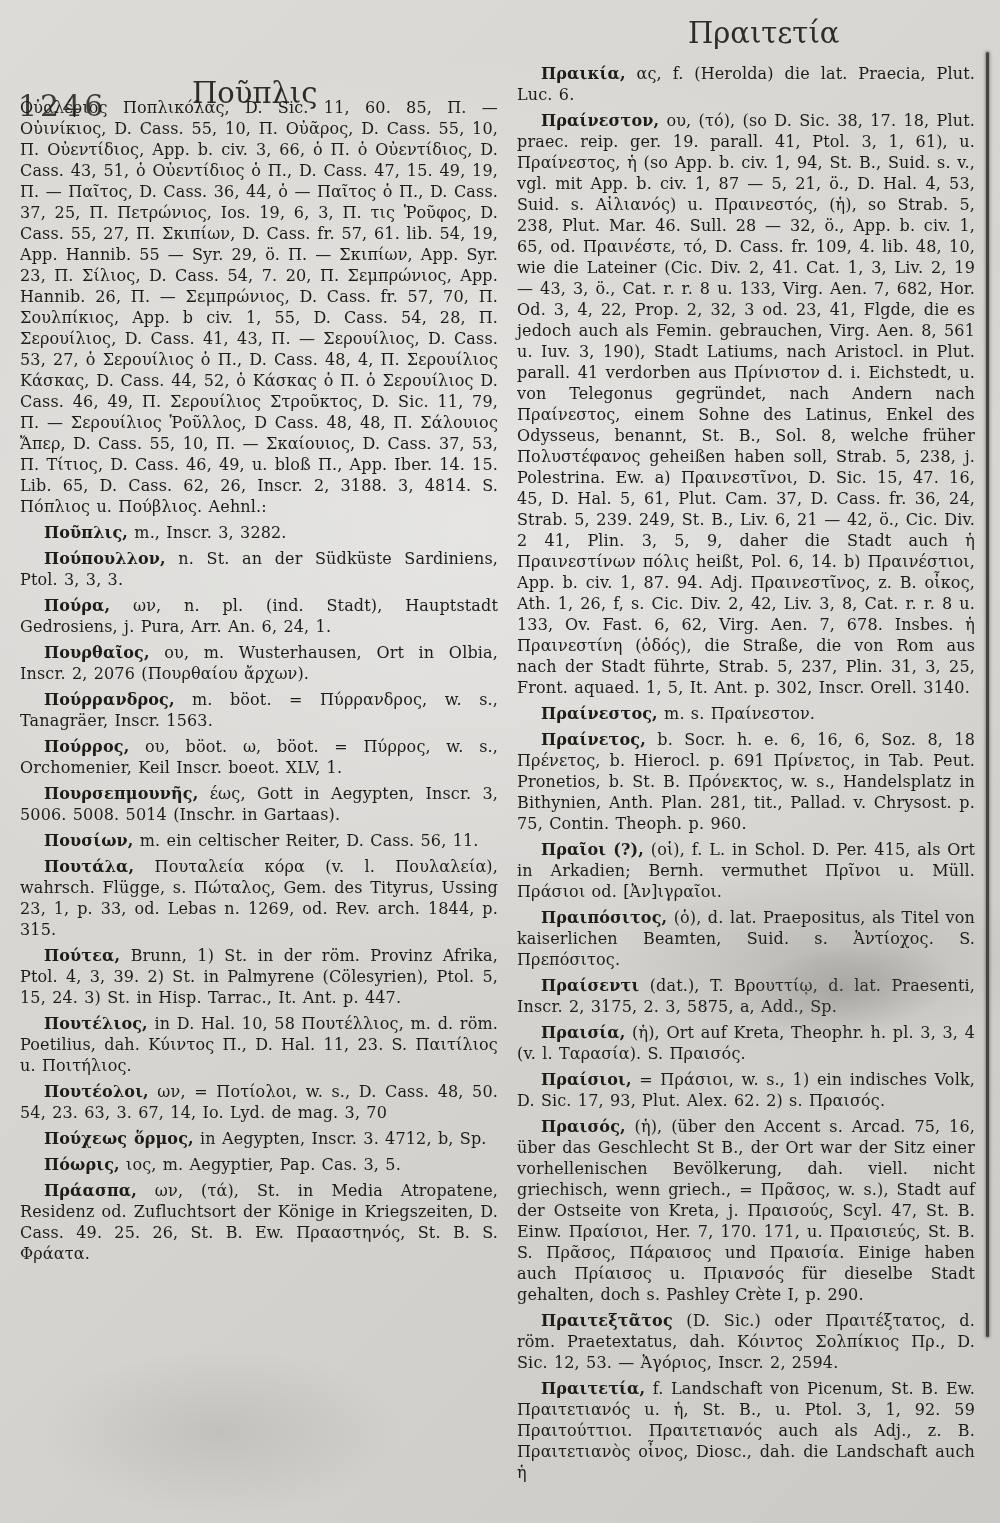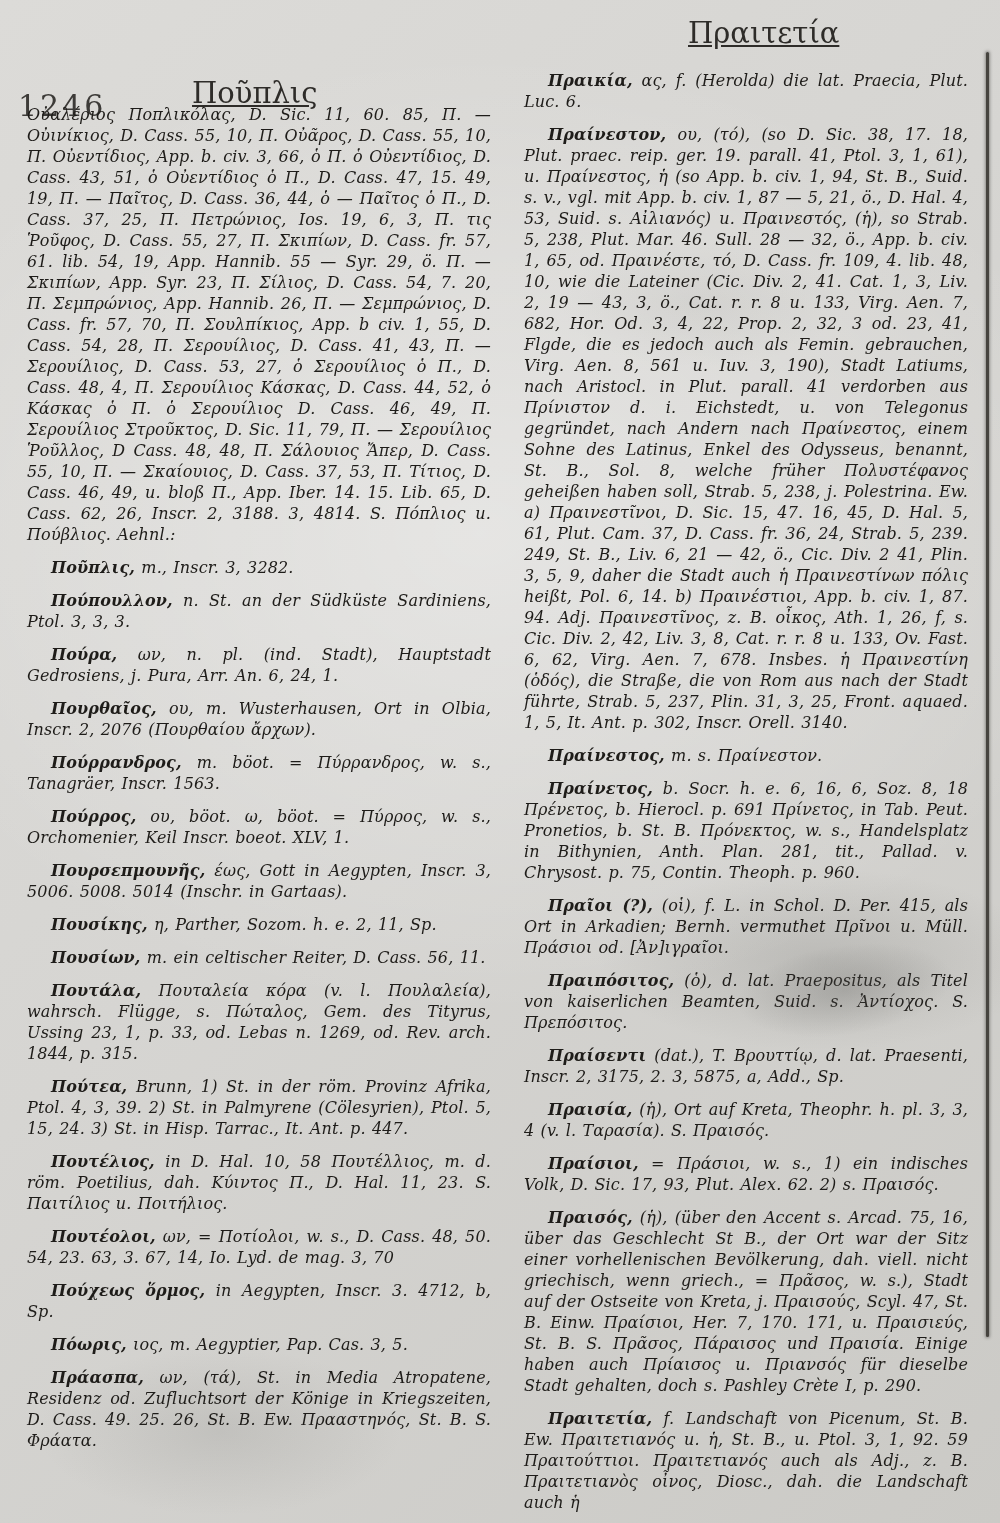--- a/index.html
+++ b/index.html
@@ -7,30 +7,30 @@
     position:relative;width:1000px;height:1523px;overflow:hidden;
     font-family:"DejaVu Serif","Liberation Serif",serif;color:#1e1c19;
     background:
       radial-gradient(ellipse 320px 130px at 82% 63%, rgba(110,110,106,0.22), transparent 70%),
       radial-gradient(ellipse 260px 120px at 22% 94%, rgba(120,120,116,0.18), transparent 70%),
       radial-gradient(ellipse 200px 90px  at 70% 20%, rgba(125,125,120,0.10), transparent 70%),
       radial-gradient(ellipse 820px 620px at 48% 35%, rgba(255,255,255,0.38), transparent 78%),
       linear-gradient(135deg,#dcdbd8 0%,#d6d5d2 45%,#cbcac6 100%);
   }
   .pagenum{position:absolute;left:18px;top:88px;font-size:30px;letter-spacing:3px;color:#3d3b38;}
-  .runhead{position:absolute;font-size:29px;color:#2e2c29;text-decoration:underline;}
+  .runhead{position:absolute;font-size:29px;color:#2e2c29;}
   .runhead.left{left:192px;top:76px;}
   .runhead.right{left:688px;top:16px;}
   .col{
     position:absolute;text-align:justify;font-size:16px;line-height:21px;
     word-spacing:1px;letter-spacing:0.15px;
   }
   #left-column{left:15px;top:92px;width:488px;}
   #right-column{left:512px;top:58px;width:468px;}
-  .col p{margin:12px;font-style:italic;}
+  .col p{margin:5px;}
   .col p.indent{text-indent:1.5em;}
   .lemma{font-weight:bold;}
   .gutter-line{
     position:absolute;left:986px;top:52px;width:3px;height:1285px;
     background:#46443f;box-shadow:0 0 3px 1px rgba(70,68,63,0.5);border-radius:2px;
   }
   .smudge{
     position:absolute;left:700px;top:930px;width:290px;height:120px;
     background:radial-gradient(ellipse closest-side, rgba(95,95,92,0.28), transparent 75%);
     transform:rotate(-8deg);pointer-events:none;
@@ -45,38 +45,38 @@
   <div class="runhead right">Πραιτετία</div>
   <div class="col" id="left-column">
       <p class="entry"><span>Οὐαλέριος Ποπλικόλας, D. Sic. 11, 60. 85, Π. — Οὐινίκιος, D. Cass. 55, 10, Π. Οὐᾶρος, D. Cass. 55, 10, Π. Οὐεντίδιος, App. b. civ. 3, 66, ὁ Π. ὁ Οὐεντίδιος, D. Cass. 43, 51, ὁ Οὐεντίδιος ὁ Π., D. Cass. 47, 15. 49, 19, Π. — Παῖτος, D. Cass. 36, 44, ὁ — Παῖτος ὁ Π., D. Cass. 37, 25, Π. Πετρώνιος, Ios. 19, 6, 3, Π. τις Ῥοῦφος, D. Cass. 55, 27, Π. Σκιπίων, D. Cass. fr. 57, 61. lib. 54, 19, App. Hannib. 55 — Syr. 29, ö. Π. — Σκιπίων, App. Syr. 23, Π. Σίλιος, D. Cass. 54, 7. 20, Π. Σεμπρώνιος, App. Hannib. 26, Π. — Σεμπρώνιος, D. Cass. fr. 57, 70, Π. Σουλπίκιος, App. b civ. 1, 55, D. Cass. 54, 28, Π. Σερουίλιος, D. Cass. 41, 43, Π. — Σερουίλιος, D. Cass. 53, 27, ὁ Σερουίλιος ὁ Π., D. Cass. 48, 4, Π. Σερουίλιος Κάσκας, D. Cass. 44, 52, ὁ Κάσκας ὁ Π. ὁ Σερουίλιος D. Cass. 46, 49, Π. Σερουίλιος Στροῦκτος, D. Sic. 11, 79, Π. — Σερουίλιος Ῥοῦλλος, D Cass. 48, 48, Π. Σάλουιος Ἄπερ, D. Cass. 55, 10, Π. — Σκαίουιος, D. Cass. 37, 53, Π. Τίτιος, D. Cass. 46, 49, u. bloß Π., App. Iber. 14. 15. Lib. 65, D. Cass. 62, 26, Inscr. 2, 3188. 3, 4814. S. Πόπλιος u. Πούβλιος. Aehnl.:</span></p>
       <p class="entry indent"><b class="lemma">Ποῦπλις,</b><span> m., Inscr. 3, 3282.</span></p>
       <p class="entry indent"><b class="lemma">Πούπουλλον,</b><span> n. St. an der Südküste Sardiniens, Ptol. 3, 3, 3.</span></p>
       <p class="entry indent"><b class="lemma">Πούρα,</b><span> ων, n. pl. (ind. Stadt), Hauptstadt Gedrosiens, j. Pura, Arr. An. 6, 24, 1.</span></p>
       <p class="entry indent"><b class="lemma">Πουρθαῖος,</b><span> ου, m. Wusterhausen, Ort in Olbia, Inscr. 2, 2076 (Πουρθαίου ἄρχων).</span></p>
       <p class="entry indent"><b class="lemma">Πούρρανδρος,</b><span> m. böot. = Πύρρανδρος, w. s., Tanagräer, Inscr. 1563.</span></p>
       <p class="entry indent"><b class="lemma">Πούρρος,</b><span> ου, böot. ω, böot. = Πύρρος, w. s., Orchomenier, Keil Inscr. boeot. XLV, 1.</span></p>
       <p class="entry indent"><b class="lemma">Πουρσεπμουνῆς,</b><span> έως, Gott in Aegypten, Inscr. 3, 5006. 5008. 5014 (Inschr. in Gartaas).</span></p>
-      <p class="entry indent"><b class="lemma">Πουσίκης,</b><span> η, Parther, Sozom. h. e. 2, 11, Sp.</span></p>
       <p class="entry indent"><b class="lemma">Πουσίων,</b><span> m. ein celtischer Reiter, D. Cass. 56, 11.</span></p>
       <p class="entry indent"><b class="lemma">Πουτάλα,</b><span> Πουταλεία κόρα (v. l. Πουλαλεία), wahrsch. Flügge, s. Πώταλος, Gem. des Tityrus, Ussing 23, 1, p. 33, od. Lebas n. 1269, od. Rev. arch. 1844, p. 315.</span></p>
       <p class="entry indent"><b class="lemma">Πούτεα,</b><span> Brunn, 1) St. in der röm. Provinz Afrika, Ptol. 4, 3, 39. 2) St. in Palmyrene (Cölesyrien), Ptol. 5, 15, 24. 3) St. in Hisp. Tarrac., It. Ant. p. 447.</span></p>
       <p class="entry indent"><b class="lemma">Πουτέλιος,</b><span> in D. Hal. 10, 58 Πουτέλλιος, m. d. röm. Poetilius, dah. Κύιντος Π., D. Hal. 11, 23. S. Παιτίλιος u. Ποιτήλιος.</span></p>
       <p class="entry indent"><b class="lemma">Πουτέολοι,</b><span> ων, = Ποτίολοι, w. s., D. Cass. 48, 50. 54, 23. 63, 3. 67, 14, Io. Lyd. de mag. 3, 70</span></p>
       <p class="entry indent"><b class="lemma">Πούχεως ὅρμος,</b><span> in Aegypten, Inscr. 3. 4712, b, Sp.</span></p>
       <p class="entry indent"><b class="lemma">Πόωρις,</b><span> ιος, m. Aegyptier, Pap. Cas. 3, 5.</span></p>
       <p class="entry indent"><b class="lemma">Πράασπα,</b><span> ων, (τά), St. in Media Atropatene, Residenz od. Zufluchtsort der Könige in Kriegszeiten, D. Cass. 49. 25. 26, St. B. Ew. Πρααστηνός, St. B. S. Φράατα.</span></p>
     </div>
   <div class="col" id="right-column">
       <p class="entry indent"><b class="lemma">Πραικία,</b><span> ας, f. (Herolda) die lat. Praecia, Plut. Luc. 6.</span></p>
       <p class="entry indent"><b class="lemma">Πραίνεστον,</b><span> ου, (τό), (so D. Sic. 38, 17. 18, Plut. praec. reip. ger. 19. parall. 41, Ptol. 3, 1, 61), u. Πραίνεστος, ἡ (so App. b. civ. 1, 94, St. B., Suid. s. v., vgl. mit App. b. civ. 1, 87 — 5, 21, ö., D. Hal. 4, 53, Suid. s. Αἰλιανός) u. Πραινεστός, (ἡ), so Strab. 5, 238, Plut. Mar. 46. Sull. 28 — 32, ö., App. b. civ. 1, 65, od. Πραινέστε, τό, D. Cass. fr. 109, 4. lib. 48, 10, wie die Lateiner (Cic. Div. 2, 41. Cat. 1, 3, Liv. 2, 19 — 43, 3, ö., Cat. r. r. 8 u. 133, Virg. Aen. 7, 682, Hor. Od. 3, 4, 22, Prop. 2, 32, 3 od. 23, 41, Flgde, die es jedoch auch als Femin. gebrauchen, Virg. Aen. 8, 561 u. Iuv. 3, 190), Stadt Latiums, nach Aristocl. in Plut. parall. 41 verdorben aus Πρίνιστον d. i. Eichstedt, u. von Telegonus gegründet, nach Andern nach Πραίνεστος, einem Sohne des Latinus, Enkel des Odysseus, benannt, St. B., Sol. 8, welche früher Πολυστέφανος geheißen haben soll, Strab. 5, 238, j. Polestrina. Ew. a) Πραινεστῖνοι, D. Sic. 15, 47. 16, 45, D. Hal. 5, 61, Plut. Cam. 37, D. Cass. fr. 36, 24, Strab. 5, 239. 249, St. B., Liv. 6, 21 — 42, ö., Cic. Div. 2 41, Plin. 3, 5, 9, daher die Stadt auch ἡ Πραινεστίνων πόλις heißt, Pol. 6, 14. b) Πραινέστιοι, App. b. civ. 1, 87. 94. Adj. Πραινεστῖνος, z. B. οἶκος, Ath. 1, 26, f, s. Cic. Div. 2, 42, Liv. 3, 8, Cat. r. r. 8 u. 133, Ov. Fast. 6, 62, Virg. Aen. 7, 678. Insbes. ἡ Πραινεστίνη (ὁδός), die Straße, die von Rom aus nach der Stadt führte, Strab. 5, 237, Plin. 31, 3, 25, Front. aquaed. 1, 5, It. Ant. p. 302, Inscr. Orell. 3140.</span></p>
       <p class="entry indent"><b class="lemma">Πραίνεστος,</b><span> m. s. Πραίνεστον.</span></p>
       <p class="entry indent"><b class="lemma">Πραίνετος,</b><span> b. Socr. h. e. 6, 16, 6, Soz. 8, 18 Πρένετος, b. Hierocl. p. 691 Πρίνετος, in Tab. Peut. Pronetios, b. St. B. Πρόνεκτος, w. s., Handelsplatz in Bithynien, Anth. Plan. 281, tit., Pallad. v. Chrysost. p. 75, Contin. Theoph. p. 960.</span></p>
       <p class="entry indent"><b class="lemma">Πραῖοι (?),</b><span> (οἱ), f. L. in Schol. D. Per. 415, als Ort in Arkadien; Bernh. vermuthet Πρῖνοι u. Müll. Πράσιοι od. [Ἀν]ιγραῖοι.</span></p>
       <p class="entry indent"><b class="lemma">Πραιπόσιτος,</b><span> (ὁ), d. lat. Praepositus, als Titel von kaiserlichen Beamten, Suid. s. Ἀντίοχος. S. Πρεπόσιτος.</span></p>
       <p class="entry indent"><b class="lemma">Πραίσεντι</b><span> (dat.), T. Βρουττίῳ, d. lat. Praesenti, Inscr. 2, 3175, 2. 3, 5875, a, Add., Sp.</span></p>
       <p class="entry indent"><b class="lemma">Πραισία,</b><span> (ἡ), Ort auf Kreta, Theophr. h. pl. 3, 3, 4 (v. l. Ταρασία). S. Πραισός.</span></p>
       <p class="entry indent"><b class="lemma">Πραίσιοι,</b><span> = Πράσιοι, w. s., 1) ein indisches Volk, D. Sic. 17, 93, Plut. Alex. 62. 2) s. Πραισός.</span></p>
       <p class="entry indent"><b class="lemma">Πραισός,</b><span> (ἡ), (über den Accent s. Arcad. 75, 16, über das Geschlecht St B., der Ort war der Sitz einer vorhellenischen Bevölkerung, dah. viell. nicht griechisch, wenn griech., = Πρᾶσος, w. s.), Stadt auf der Ostseite von Kreta, j. Πραισούς, Scyl. 47, St. B. Einw. Πραίσιοι, Her. 7, 170. 171, u. Πραισιεύς, St. B. S. Πρᾶσος, Πάραισος und Πραισία. Einige haben auch Πρίαισος u. Πριανσός für dieselbe Stadt gehalten, doch s. Pashley Crète I, p. 290.</span></p>
+      <p class="entry indent"><b class="lemma">Πραιτεξτᾶτος</b><span> (D. Sic.) oder Πραιτέξτατος, d. röm. Praetextatus, dah. Κόιντος Σολπίκιος Πρ., D. Sic. 12, 53. — Ἀγόριος, Inscr. 2, 2594.</span></p>
       <p class="entry indent"><b class="lemma">Πραιτετία,</b><span> f. Landschaft von Picenum, St. B. Ew. Πραιτετιανός u. ἡ, St. B., u. Ptol. 3, 1, 92. 59 Πραιτούττιοι. Πραιτετιανός auch als Adj., z. B. Πραιτετιανὸς οἶνος, Diosc., dah. die Landschaft auch ἡ</span></p>
     </div>
   <div class="smudge"></div>
   <div class="gutter-line"></div>
 </div>
 
 </body></html>

